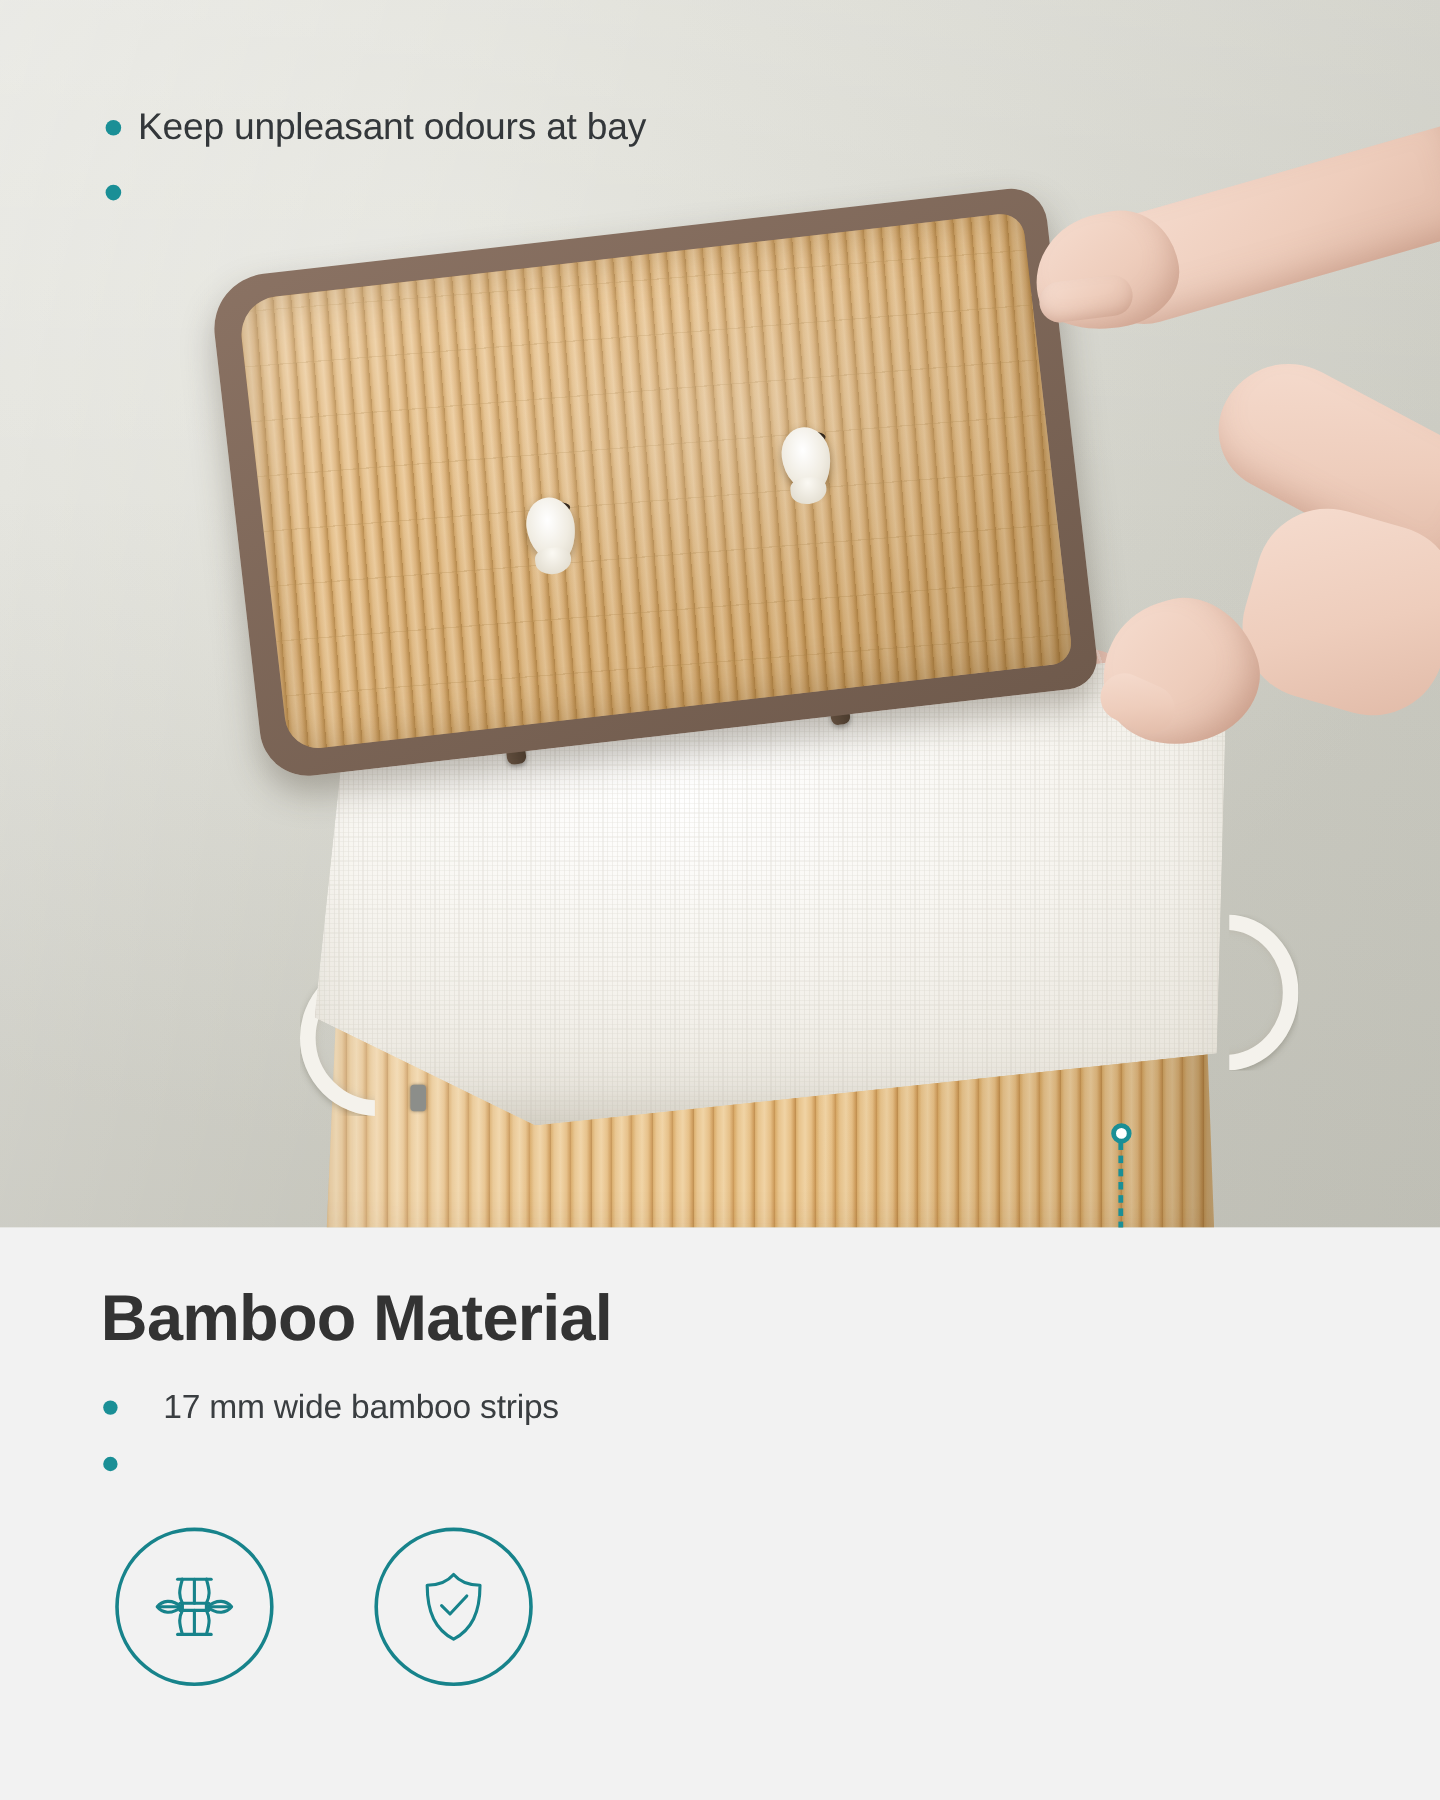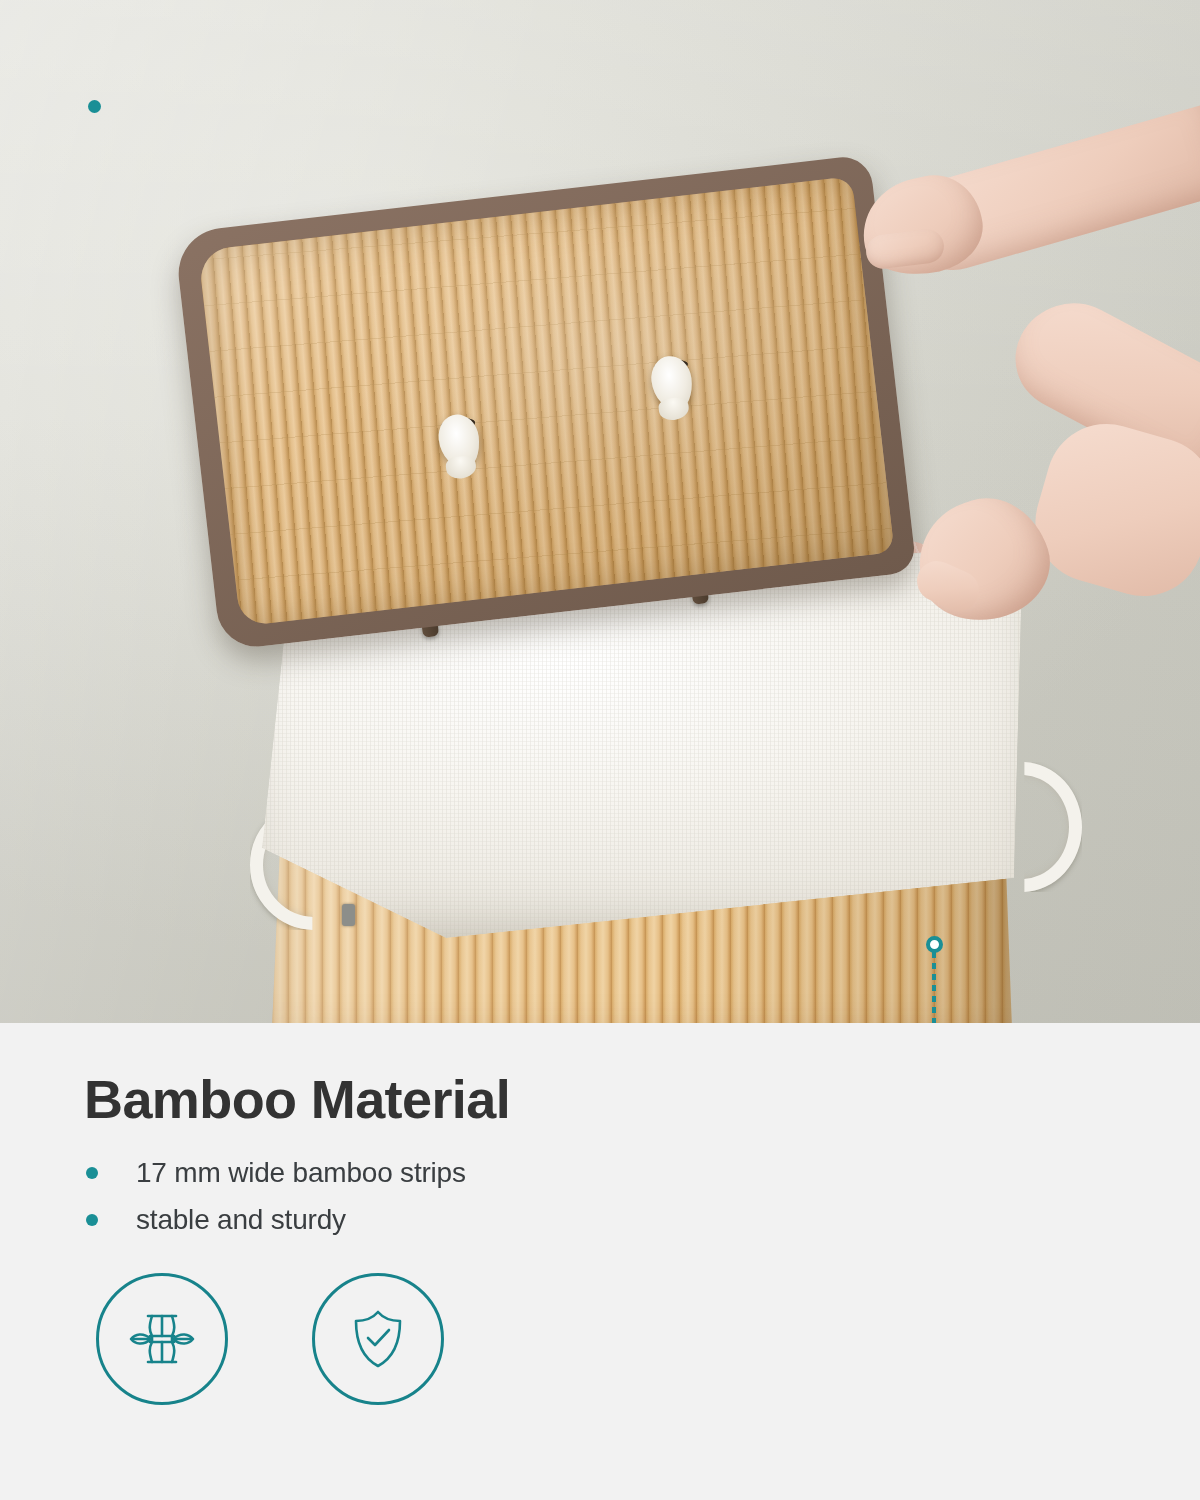--- a/index.html
+++ b/index.html
@@ -259,20 +259,24 @@
 </head>
 <body>
 
 <div class="photo-section">
   <div class="wall-shade"></div>
   <div class="wall-shade2"></div>
 
   <div class="bullets-top">
     <div class="bullet-row">
       <span class="bdot"></span>
+      <span class="btext">Keep unpleasant odours at bay</span>
+    </div>
+    <div class="bullet-row">
+      <span class="bdot"></span>
     </div>
   </div>
 
   <div class="hamper">
 
     <div class="body-bamboo"></div>
 
     <div class="handle handle-left">
       <div class="rope"></div>
       <div class="grommet" style="left:86px; top:6px;"></div>
@@ -323,21 +327,20 @@
 
   <div class="info-title">Bamboo Material</div>
 
   <div class="bullets-bottom">
     <div class="bullet-row">
       <span class="bdot"></span>
       <span class="btext">17 mm wide bamboo strips</span>
     </div>
     <div class="bullet-row">
       <span class="bdot"></span>
-      <span class="btext">stable and sturdy</span>
     </div>
   </div>
 
   <div class="icon-row">
     <div class="icon-circle">
       <svg width="74" height="74" viewBox="0 0 74 74" fill="none" stroke="#17838b" stroke-width="2.6" stroke-linecap="round" stroke-linejoin="round">
         <line x1="23" y1="14" x2="51" y2="14"></line>
         <line x1="23" y1="60" x2="51" y2="60"></line>
         <path d="M27 14 C24 24 24 28 27 34 L27 40 C24 46 24 50 27 60"></path>
         <path d="M37 14 L37 34 M37 40 L37 60"></path>

